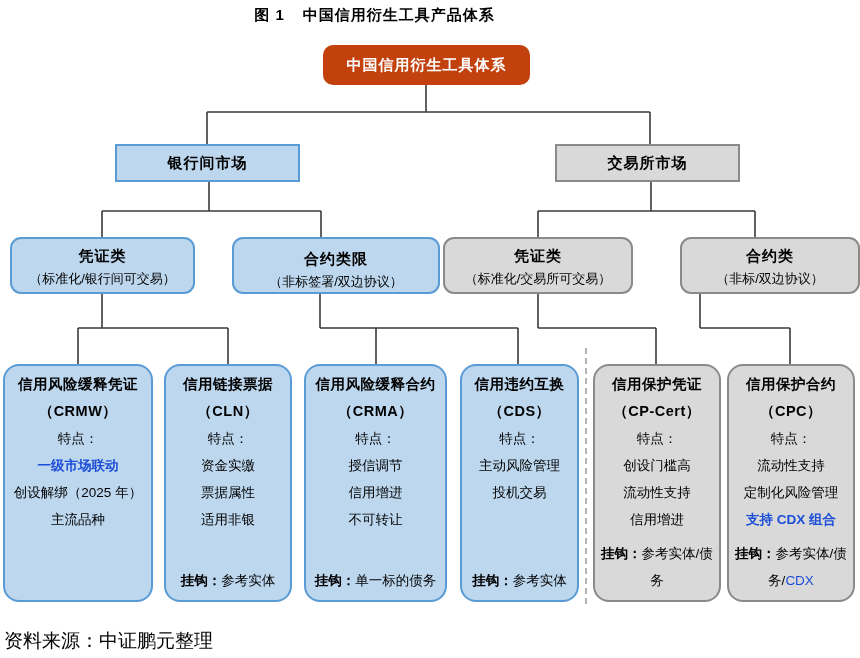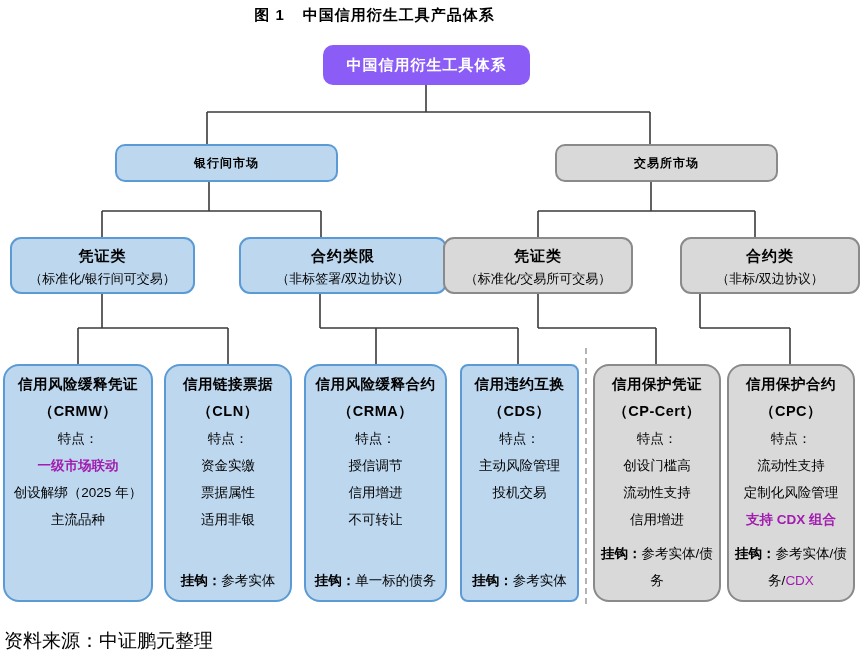--- a/index.html
+++ b/index.html
@@ -8,37 +8,37 @@
 
   #connector-svg{position:absolute;left:0;top:0;z-index:1;}
 
   .fig-title{position:absolute;top:6px;left:0;width:749px;text-align:center;
     font-size:15px;font-weight:bold;letter-spacing:1px;z-index:2;}
   .fig-title .fig-label{margin-right:18px;}
 
   .node{position:absolute;box-sizing:border-box;display:flex;flex-direction:column;
     align-items:center;justify-content:center;text-align:center;z-index:3;}
 
-  .root-node{left:323px;top:45px;width:207px;height:40px;background:#8b5cf6;
+  .root-node{left:323px;top:45px;width:207px;height:40px;background:#c2410c;
     border-radius:10px;color:#fff;font-size:15px;font-weight:bold;letter-spacing:1px;}
 
-  .market-node{top:144px;width:223px;height:38px;border-radius:10px;
-    font-size:12px;font-weight:bold;letter-spacing:1px;}
+  .market-node{top:144px;width:185px;height:38px;border-radius:0;
+    font-size:15px;font-weight:bold;letter-spacing:1px;}
   .blue{background:#BDD7EE;border:2px solid #5B9BD5;}
   .gray{background:#D9D9D9;border:2px solid #8A8A8A;}
 
   .cat-node{top:237px;height:57px;border-radius:11px;}
   .cat-name{font-size:15px;font-weight:bold;line-height:25px;letter-spacing:1px;}
   .cat-sub{font-size:13px;line-height:21px;}
 
   .card{top:364px;height:238px;border-radius:16px;justify-content:flex-start;
     padding:5px 6px 6px 6px;font-size:13.5px;line-height:27px;}
   .card-title{font-size:14.5px;font-weight:bold;line-height:27px;letter-spacing:0.5px;}
   .line{line-height:27px;}
-  .red{color:#a21caf;}
+  .red{color:#1d4ed8;}
   .bold{font-weight:bold;}
   .anchor{margin-top:auto;line-height:27px;}
 
   .source-note{position:absolute;left:4px;top:628px;font-size:19px;z-index:2;}
 </style>
 </head>
 <body>
 
 <div id="canvas">
 
@@ -67,21 +67,21 @@
     <span>银行间市场</span>
   </div>
   <div class="node market-node gray" style="left:555px;align-items:center;">
     <span>交易所市场</span>
   </div>
 
   <div class="node cat-node blue" style="left:10px;width:185px;">
     <div class="cat-name">凭证类</div>
     <div class="cat-sub">（标准化/银行间可交易）</div>
   </div>
-  <div class="node cat-node blue" style="left:239px;width:208px;">
+  <div class="node cat-node blue" style="left:232px;width:208px;justify-content:flex-end;">
     <div class="cat-name">合约类限</div>
     <div class="cat-sub">（非标签署/双边协议）</div>
   </div>
   <div class="node cat-node gray" style="left:443px;width:190px;">
     <div class="cat-name">凭证类</div>
     <div class="cat-sub">（标准化/交易所可交易）</div>
   </div>
   <div class="node cat-node gray" style="left:680px;width:180px;">
     <div class="cat-name">合约类</div>
     <div class="cat-sub">（非标/双边协议）</div>
@@ -109,21 +109,21 @@
   <div class="node card blue" style="left:304px;width:143px;">
     <div class="card-title">信用风险缓释合约</div>
     <div class="card-title">（CRMA）</div>
     <div class="line">特点：</div>
     <div class="line">授信调节</div>
     <div class="line">信用增进</div>
     <div class="line">不可转让</div>
     <div class="anchor"><span class="bold">挂钩：</span><span>单一标的债务</span></div>
   </div>
 
-  <div class="node card blue" style="left:460px;width:119px;border-radius:8px;">
+  <div class="node card blue" style="left:460px;width:119px;">
     <div class="card-title">信用违约互换</div>
     <div class="card-title">（CDS）</div>
     <div class="line">特点：</div>
     <div class="line">主动风险管理</div>
     <div class="line">投机交易</div>
     <div class="anchor"><span class="bold">挂钩：</span><span>参考实体</span></div>
   </div>
 
   <div class="node card gray" style="left:593px;width:128px;">
     <div class="card-title">信用保护凭证</div>

